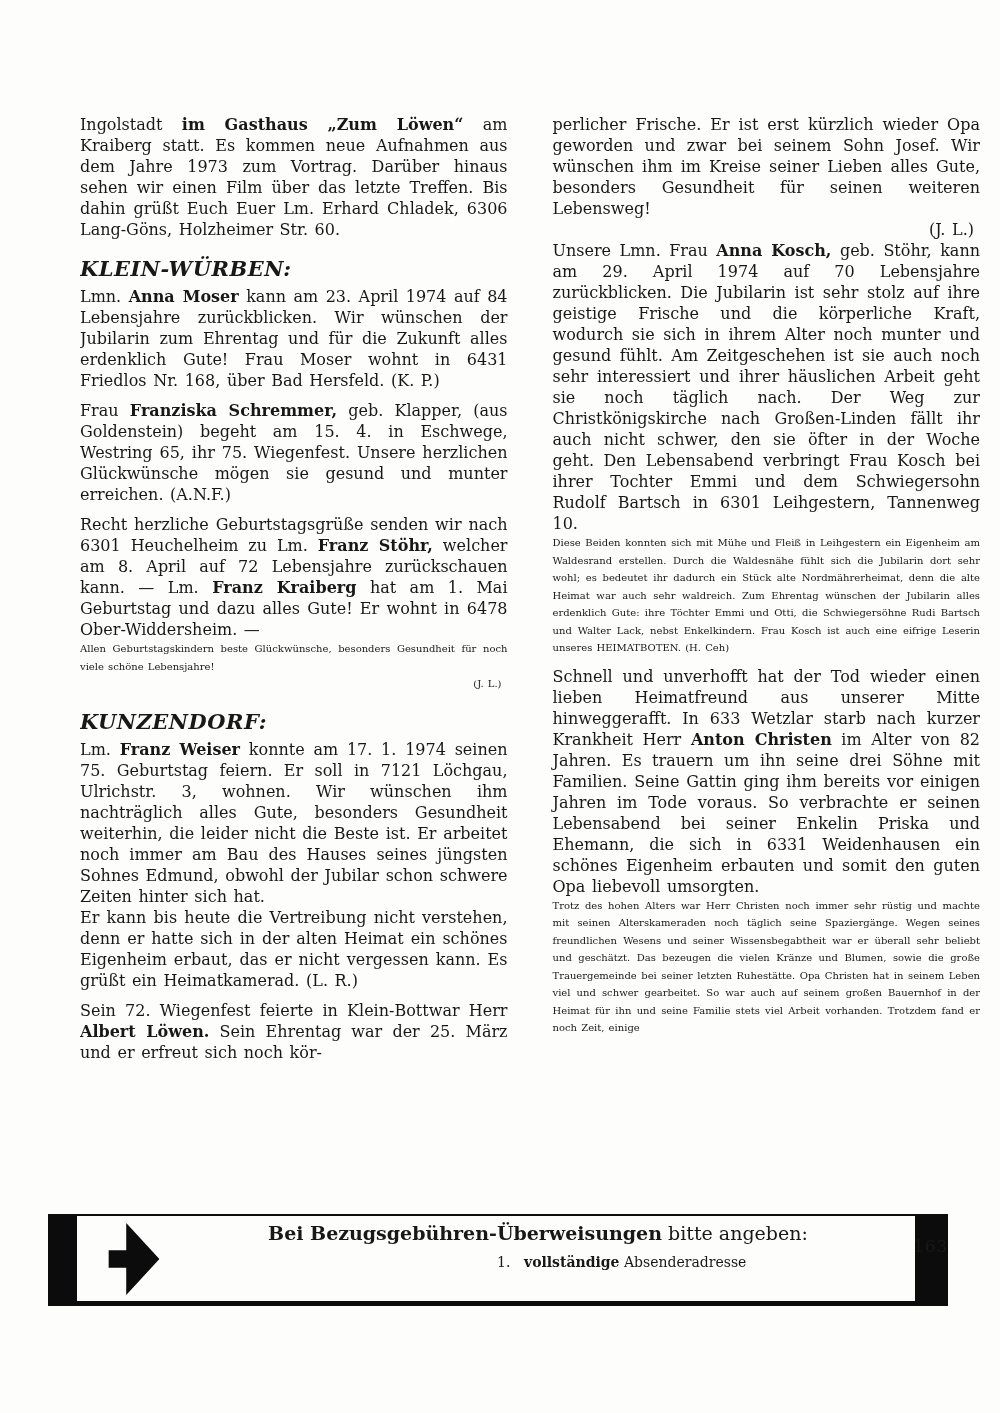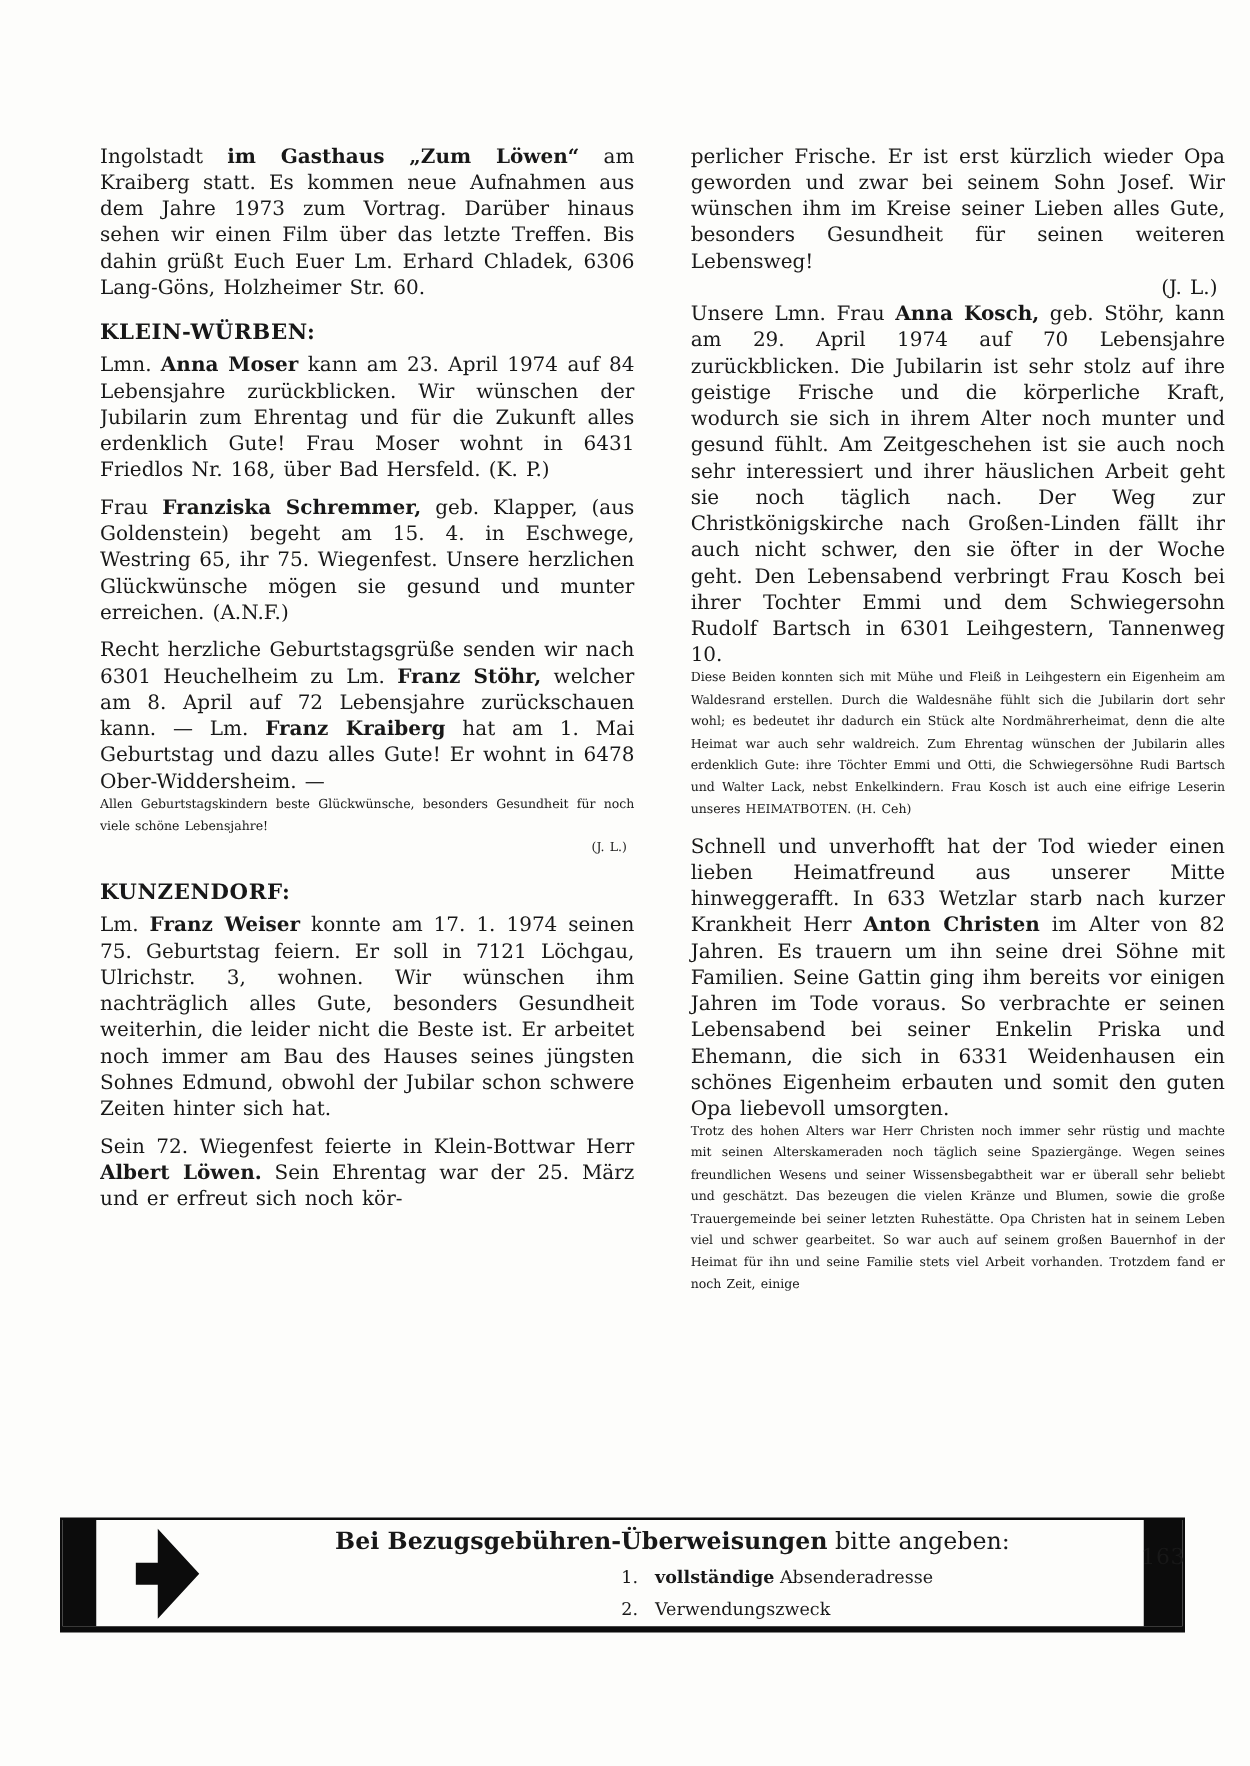--- a/index.html
+++ b/index.html
@@ -25,25 +25,26 @@
     gap: 45px;
     overflow: hidden;
     margin-left: 30px;
   }
   .col { width: 434px; }
 
   .block { text-align: justify; hyphens: auto; -webkit-hyphens: auto; }
   .para  { font-size: 16px;  line-height: 21px;   margin-top: 9px; word-spacing: 1.5px; }
   .small { font-size: 10px;  line-height: 17.5px; margin-top: 9px; word-spacing: 1px; }
   .heading {
-    font-size: 17px;
+    font-size: 21px;
     font-weight: bold;
     margin-top: 16px;
     letter-spacing: 0.5px;
     text-align: left;
+    font-style: italic;
   }
   .heading + .para { margin-top: 5px; }
   .col > .block:first-child { margin-top: 0; }
   .block.tight { margin-top: 0; }
   .bold { font-weight: bold; }
   .sig { text-align: right; padding-right: 6px; }
 
   
   .banner {
     box-sizing: border-box;
@@ -93,20 +94,21 @@
   <div class="columns">
     <div class="col">
         <div class="block para"><span>Ingolstadt </span><span class="bold">im Gasthaus „Zum Löwen“</span><span> am Kraiberg statt. Es kommen neue Aufnahmen aus dem Jahre 1973 zum Vortrag. Darüber hinaus sehen wir einen Film über das letzte Treffen. Bis dahin grüßt Euch Euer Lm. Erhard Chladek, 6306 Lang-Göns, Holzheimer Str. 60.</span></div>
         <div class="block heading">KLEIN-WÜRBEN:</div>
         <div class="block para"><span>Lmn. </span><span class="bold">Anna Moser</span><span> kann am 23. April 1974 auf 84 Lebensjahre zurückblicken. Wir wünschen der Jubilarin zum Ehrentag und für die Zukunft alles erdenklich Gute! Frau Moser wohnt in 6431 Friedlos Nr. 168, über Bad Hersfeld. (K. P.)</span></div>
         <div class="block para"><span>Frau </span><span class="bold">Franziska Schremmer,</span><span> geb. Klapper, (aus Goldenstein) begeht am 15. 4. in Eschwege, Westring 65, ihr 75. Wiegenfest. Unsere herzlichen Glückwünsche mögen sie gesund und munter erreichen. (A.N.F.)</span></div>
         <div class="block para"><span>Recht herzliche Geburtstagsgrüße senden wir nach 6301 Heuchelheim zu Lm. </span><span class="bold">Franz Stöhr,</span><span> welcher am 8. April auf 72 Lebensjahre zurückschauen kann. — Lm. </span><span class="bold">Franz Kraiberg</span><span> hat am 1. Mai Geburtstag und dazu alles Gute! Er wohnt in 6478 Ober-Widdersheim. —</span></div>
         <div class="block small tight"><span>Allen Geburtstagskindern beste Glückwünsche, besonders Gesundheit für noch viele schöne Lebensjahre!</span><div class="sig">(J. L.)</div></div>
         <div class="block heading">KUNZENDORF:</div>
         <div class="block para"><span>Lm. </span><span class="bold">Franz Weiser</span><span> konnte am 17. 1. 1974 seinen 75. Geburtstag feiern. Er soll in 7121 Löchgau, Ulrichstr. 3, wohnen. Wir wünschen ihm nachträglich alles Gute, besonders Gesundheit weiterhin, die leider nicht die Beste ist. Er arbeitet noch immer am Bau des Hauses seines jüngsten Sohnes Edmund, obwohl der Jubilar schon schwere Zeiten hinter sich hat.</span></div>
+        <div class="block para tight"><span>Er kann bis heute die Vertreibung nicht verstehen, denn er hatte sich in der alten Heimat ein schönes Eigenheim erbaut, das er nicht vergessen kann. Es grüßt ein Heimatkamerad. (L. R.)</span></div>
         <div class="block para"><span>Sein 72. Wiegenfest feierte in Klein-Bottwar Herr </span><span class="bold">Albert Löwen.</span><span> Sein Ehrentag war der 25. März und er erfreut sich noch kör-</span></div>
       </div>
     <div class="col">
         <div class="block para"><span>perlicher Frische. Er ist erst kürzlich wieder Opa geworden und zwar bei seinem Sohn Josef. Wir wünschen ihm im Kreise seiner Lieben alles Gute, besonders Gesundheit für seinen weiteren Lebensweg!</span><div class="sig">(J. L.)</div></div>
         <div class="block para tight"><span>Unsere Lmn. Frau </span><span class="bold">Anna Kosch,</span><span> geb. Stöhr, kann am 29. April 1974 auf 70 Lebensjahre zurückblicken. Die Jubilarin ist sehr stolz auf ihre geistige Frische und die körperliche Kraft, wodurch sie sich in ihrem Alter noch munter und gesund fühlt. Am Zeitgeschehen ist sie auch noch sehr interessiert und ihrer häuslichen Arbeit geht sie noch täglich nach. Der Weg zur Christkönigskirche nach Großen-Linden fällt ihr auch nicht schwer, den sie öfter in der Woche geht. Den Lebensabend verbringt Frau Kosch bei ihrer Tochter Emmi und dem Schwiegersohn Rudolf Bartsch in 6301 Leihgestern, Tannenweg 10.</span></div>
         <div class="block small tight"><span>Diese Beiden konnten sich mit Mühe und Fleiß in Leihgestern ein Eigenheim am Waldesrand erstellen. Durch die Waldesnähe fühlt sich die Jubilarin dort sehr wohl; es bedeutet ihr dadurch ein Stück alte Nordmährerheimat, denn die alte Heimat war auch sehr waldreich. Zum Ehrentag wünschen der Jubilarin alles erdenklich Gute: ihre Töchter Emmi und Otti, die Schwiegersöhne Rudi Bartsch und Walter Lack, nebst Enkelkindern. Frau Kosch ist auch eine eifrige Leserin unseres HEIMATBOTEN. (H. Ceh)</span></div>
         <div class="block para"><span>Schnell und unverhofft hat der Tod wieder einen lieben Heimatfreund aus unserer Mitte hinweggerafft. In 633 Wetzlar starb nach kurzer Krankheit Herr </span><span class="bold">Anton Christen</span><span> im Alter von 82 Jahren. Es trauern um ihn seine drei Söhne mit Familien. Seine Gattin ging ihm bereits vor einigen Jahren im Tode voraus. So verbrachte er seinen Lebensabend bei seiner Enkelin Priska und Ehemann, die sich in 6331 Weidenhausen ein schönes Eigenheim erbauten und somit den guten Opa liebevoll umsorgten.</span></div>
         <div class="block small tight"><span>Trotz des hohen Alters war Herr Christen noch immer sehr rüstig und machte mit seinen Alterskameraden noch täglich seine Spaziergänge. Wegen seines freundlichen Wesens und seiner Wissensbegabtheit war er überall sehr beliebt und geschätzt. Das bezeugen die vielen Kränze und Blumen, sowie die große Trauergemeinde bei seiner letzten Ruhestätte. Opa Christen hat in seinem Leben viel und schwer gearbeitet. So war auch auf seinem großen Bauernhof in der Heimat für ihn und seine Familie stets viel Arbeit vorhanden. Trotzdem fand er noch Zeit, einige</span></div>
       </div>
   </div>
@@ -117,21 +119,18 @@
     <svg class="banner-arrow" viewBox="0 0 54 82" aria-hidden="true">
       <polygon points="0,32 18,32 18,4 52,41 18,78 18,50 0,50" fill="#0c0c0c"></polygon>
     </svg>
     <div class="banner-title">
       <span class="bold">Bei Bezugsgebühren-Überweisungen</span><span> bitte angeben:</span>
     </div>
     <div class="banner-items">
       <div class="banner-item">
         <span class="num">1.</span><span class="bold">vollständige</span><span> Absenderadresse</span>
       </div>
-      <div class="banner-item">
-        <span class="num">2.</span><span>Verwendungszweck</span>
-      </div>
     </div>
   </div>
 
   <div class="page-number">163</div>
 
 </div>
 
 </body></html>

